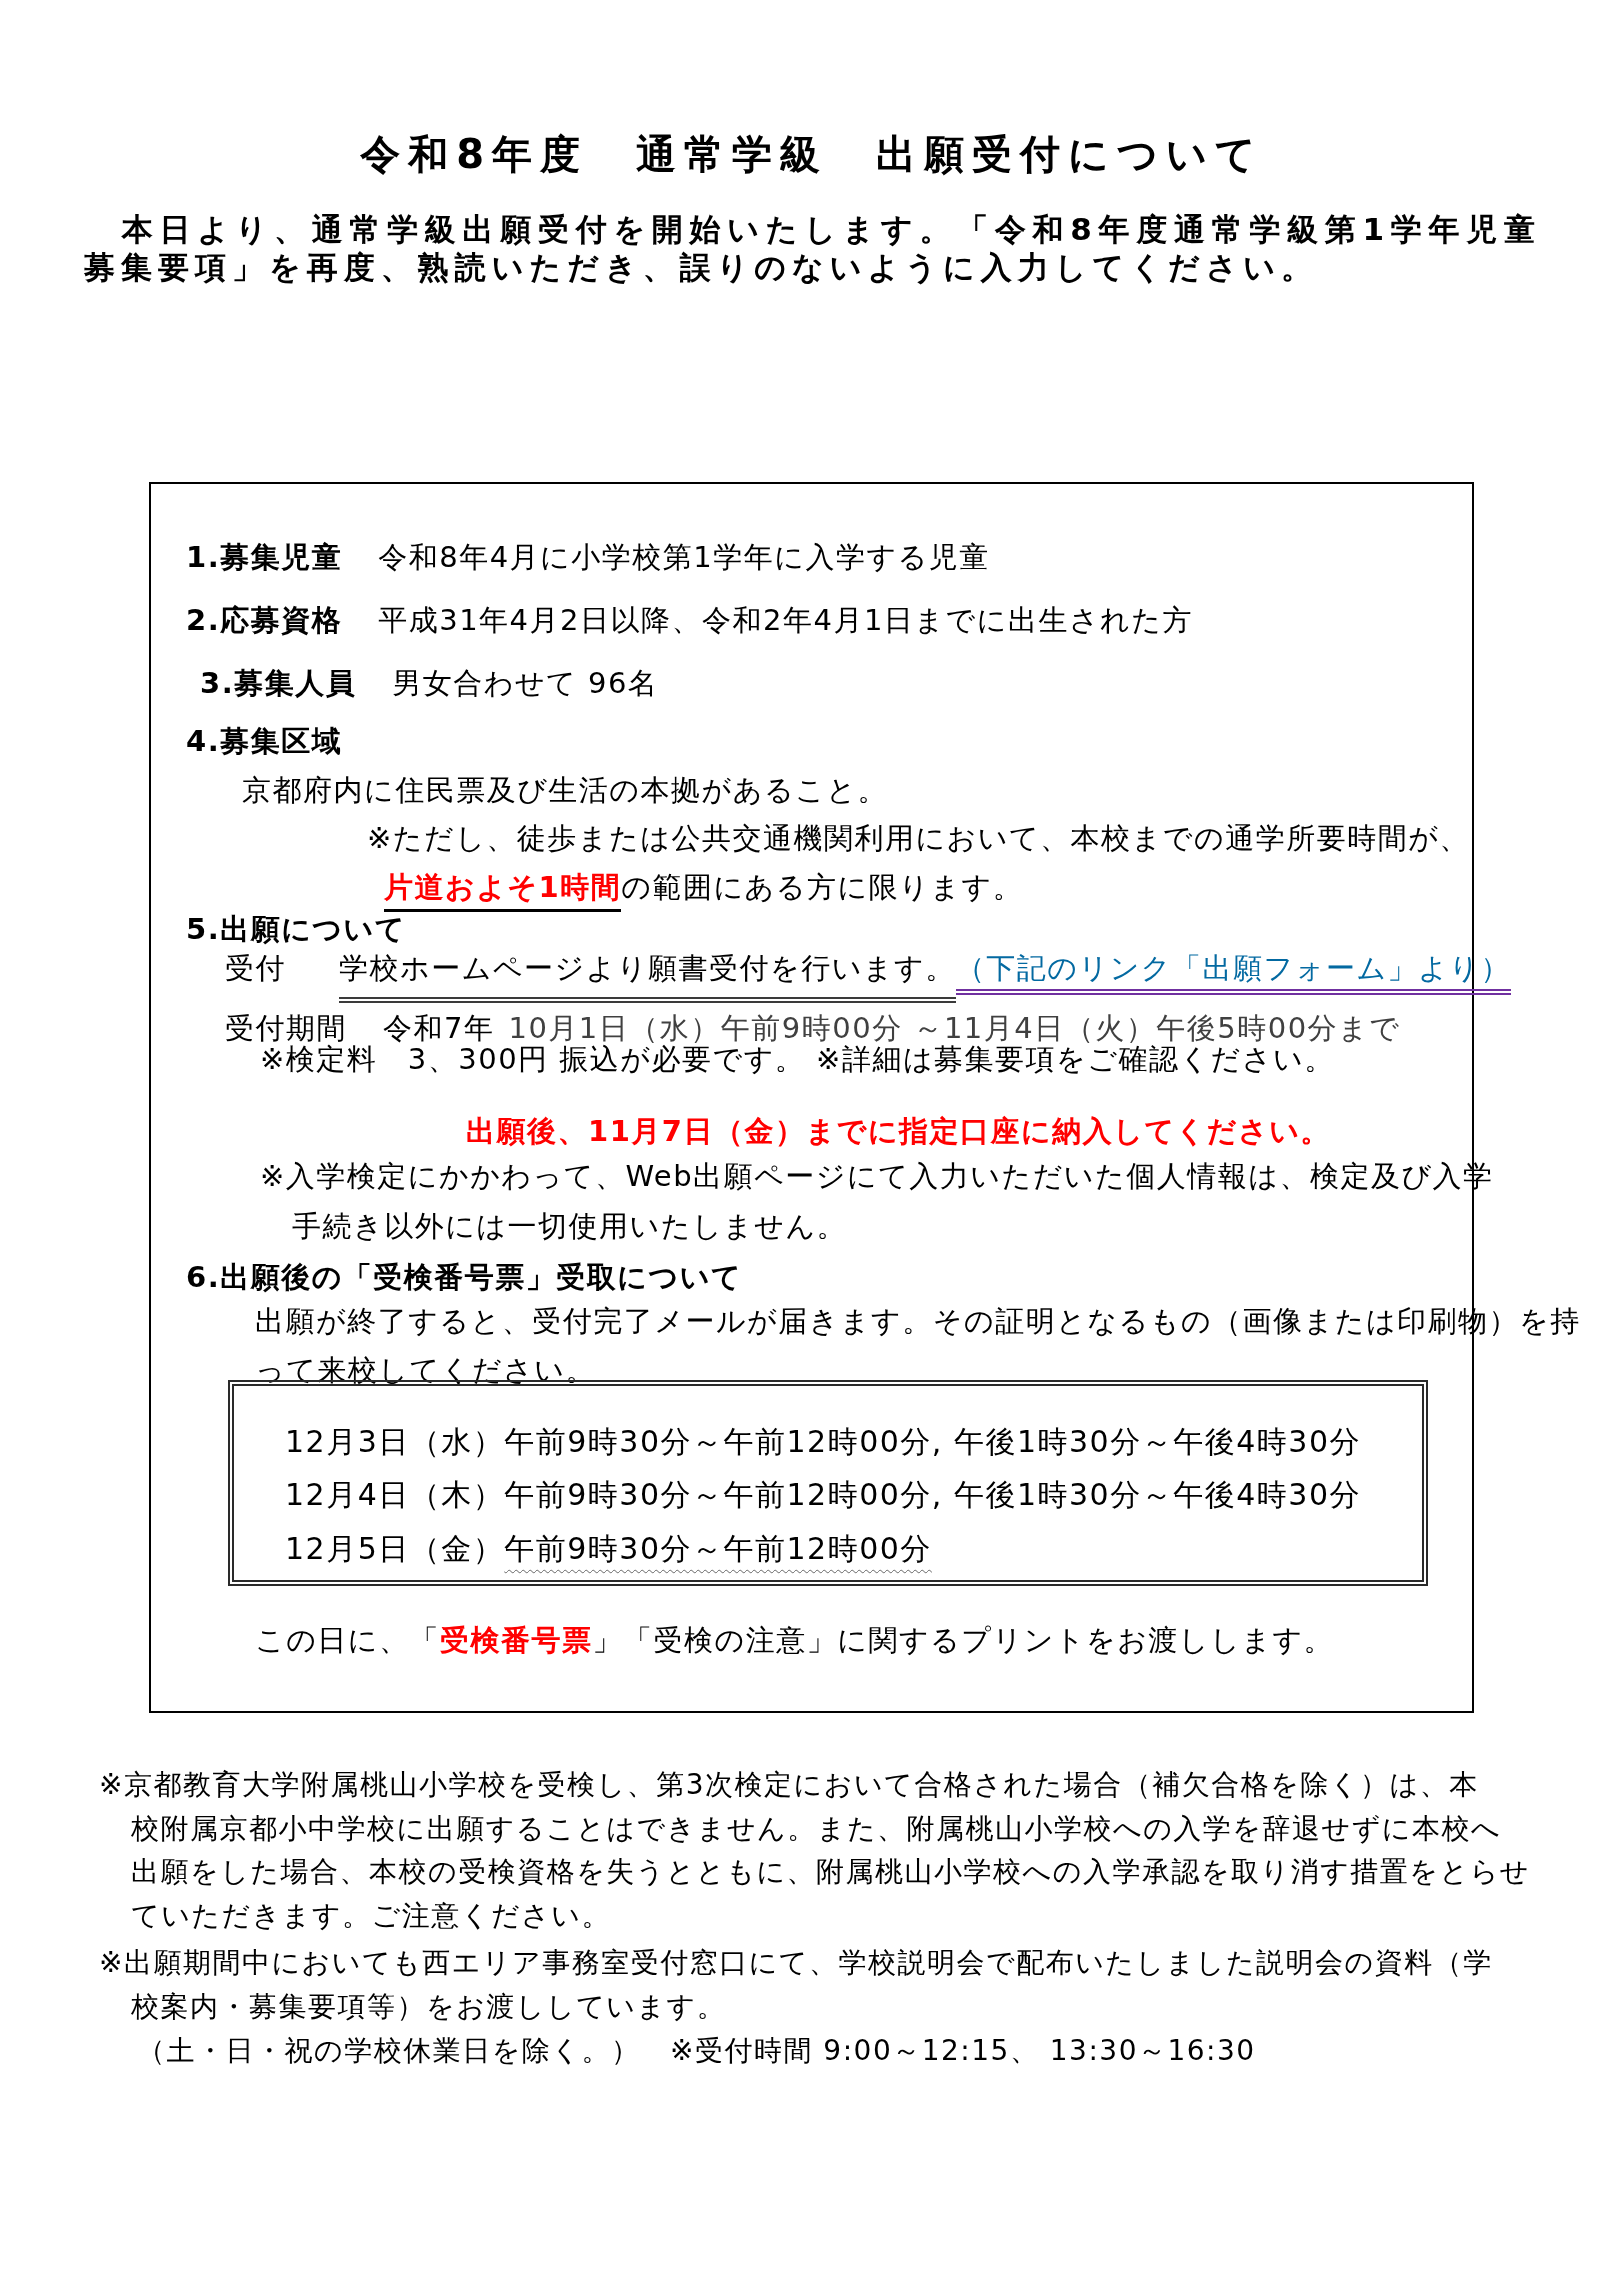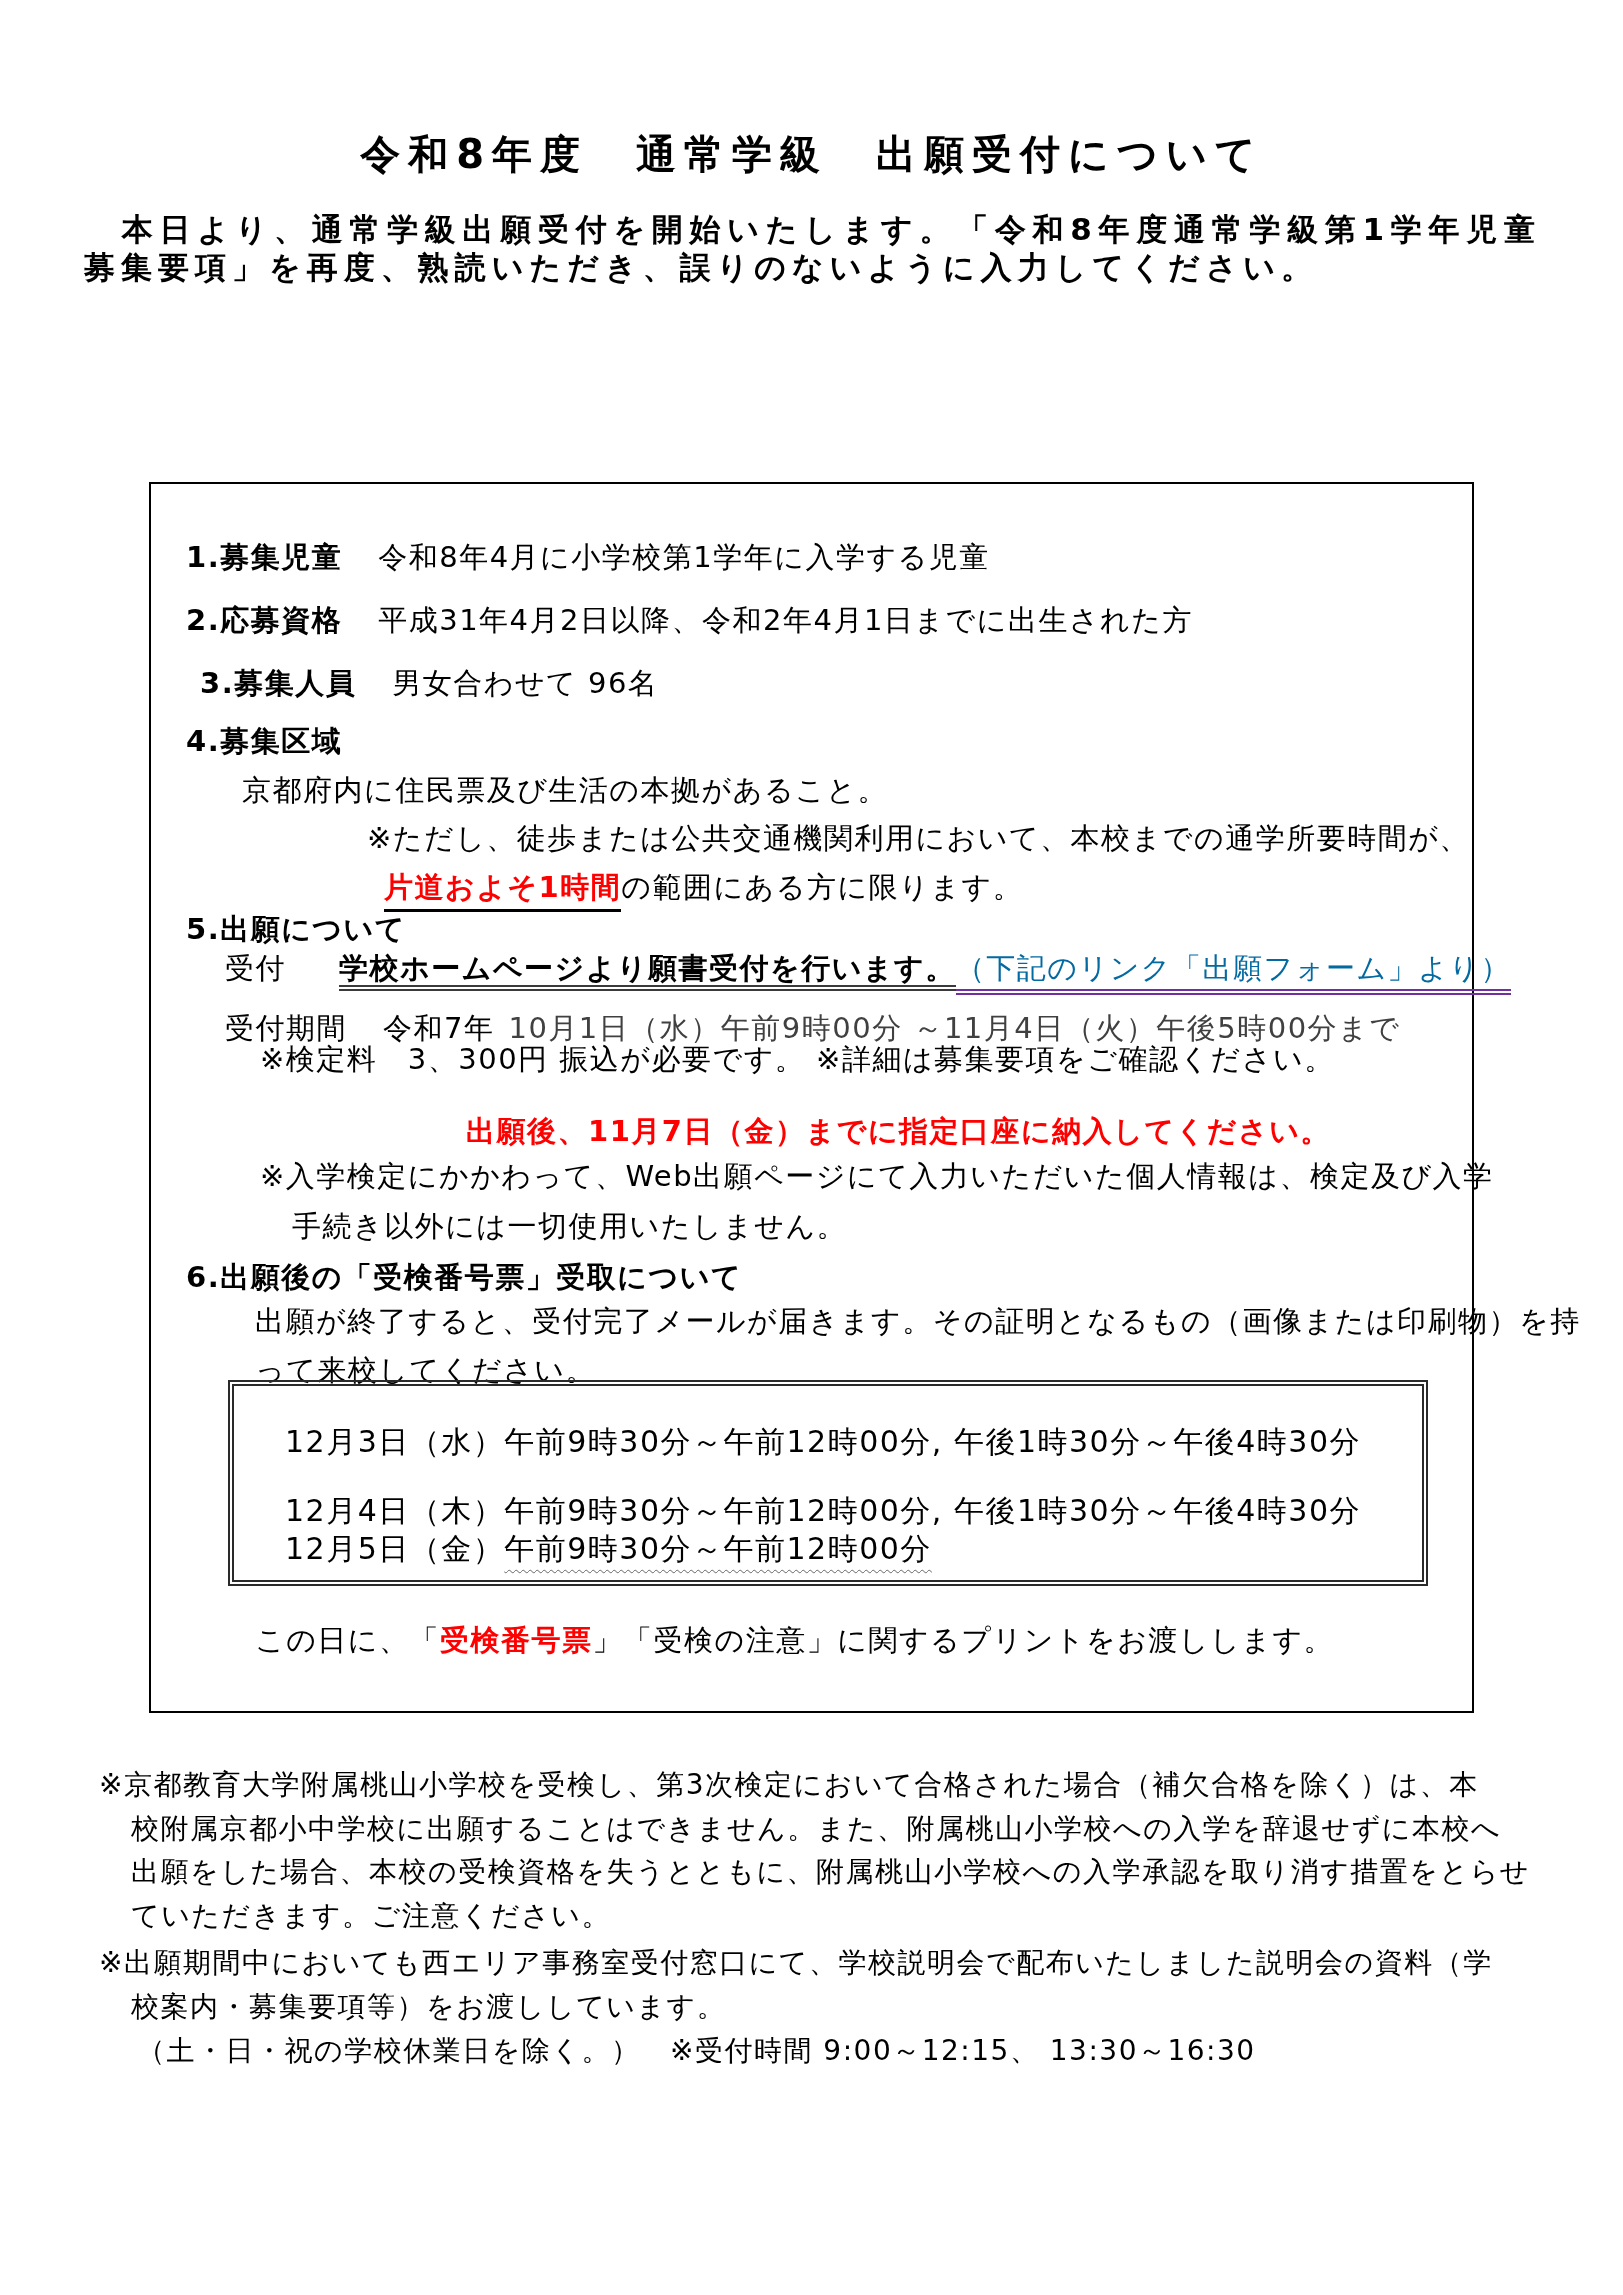--- a/index.html
+++ b/index.html
@@ -64,21 +64,21 @@
   .l-nounyu   { top: 628px; left: 315px; }
   .l-privacy1 { top: 673px; left: 109px; }
   .l-privacy2 { top: 723px; left: 141px; }
   .l-item6    { top: 774px; left: 35px; }
   .l-shutsugan1 { top: 818px; left: 104px; }
   .l-shutsugan2 { top: 867px; left: 104px; }
   .l-closing  { top: 1137px; left: 104px; }
   .red  { color: #404040; }
   .red-b { color: #ff0000; font-weight: 700; }
   .black-underline { border-bottom: 3px solid #000; padding-bottom: 5px; }
-  .dbl-underline { border-bottom: 6px double #3a3a3a; padding-bottom: 0; font-weight: bold; }
+  .dbl-underline { border-bottom: 6px double #3a3a3a; padding-bottom: 12px; }
   .link-purple {
     color: #0369a1;
     border-bottom: 6px double #7030a0;
     padding-bottom: 4px;
     cursor: pointer;
   }
   .wavy {
     text-decoration: underline;
     text-decoration-style: wavy;
     text-decoration-color: #666;
@@ -88,21 +88,21 @@
   .inner-box {
     position: absolute;
     top: 896px;
     left: 77px;
     width: 1200px;
     height: 206px;
     border: 6px double #2a2a2a;
     font-size: 30px;
   }
   .s-row1 { top: 36px;  left: 51px; }
-  .s-row2 { top: 89px;  left: 51px; margin-top: 16px; }
+  .s-row2 { top: 89px;  left: 51px; }
   .s-row3 { top: 143px; left: 51px; }
   .note-line {
     position: absolute;
     white-space: nowrap;
     font-size: 28px;
     letter-spacing: 1.5px;
   }
   .n1-1 { top: 1766px; left: 99px; }
   .n1-2 { top: 1810px; left: 131px; }
   .n1-3 { top: 1853px; left: 131px; }

